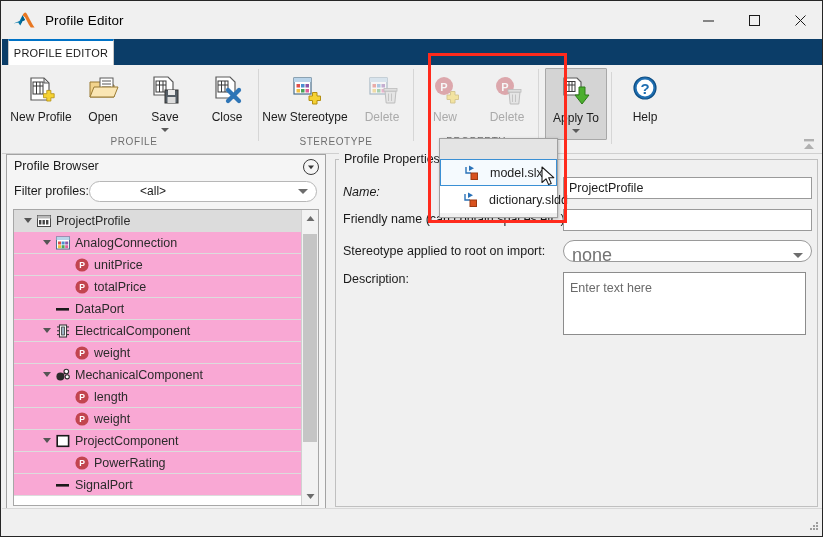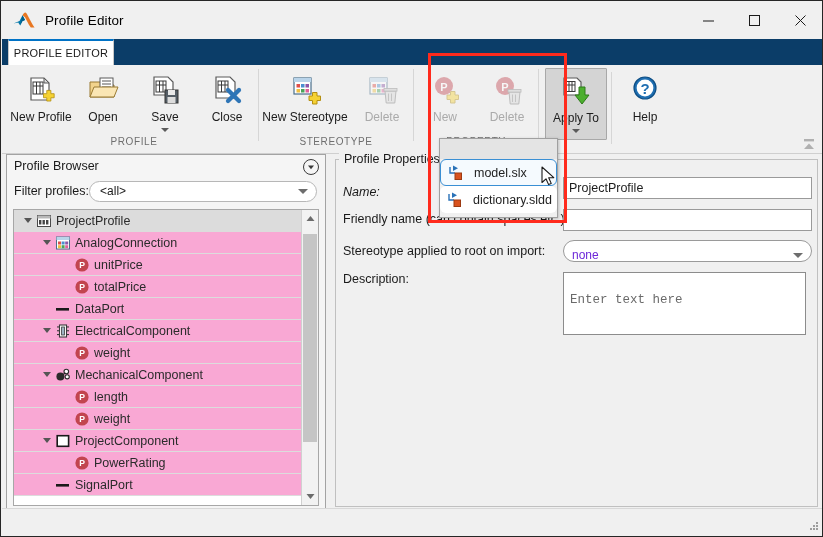--- a/index.html
+++ b/index.html
@@ -181,26 +181,25 @@
     box-shadow: 1px 1px 3px rgba(0,0,0,.22);
   }
   .applymenu .menuhead {
     height: 20px;
     background: #e4e4e4;
   }
   .menu-item {
     height: 27px;
     display: flex;
     align-items: center;
-    padding-left: 8px;
+    padding-left: 24px;
     font-size: 12.5px;
     color: #222;
     background: #ffffff;
     box-sizing: border-box;
-    border-radius: 6px;
   }
   .menu-item.sel {
     border: 1px solid #3a8fd4;
     background: #f5fafe;
   }
   .menu-item .mico {
     width: 16px; height: 16px;
     position: relative;
     margin-right: 9px;
     flex: none;
@@ -255,21 +254,21 @@
     border: 1px solid #b7b7b7;
     border-radius: 11px;
     display: flex;
     align-items: center;
     padding: 0 8px 0 10px;
     font-size: 12px;
     color: #1a1a1a;
     position: relative;
     box-sizing: border-box;
   }
-  .combo .cv { flex: 1; }
+  .combo .cv { flex: 1; margin-left: 40px; }
   .tri-down {
     width: 0; height: 0;
     border-left: 5px solid transparent;
     border-right: 5px solid transparent;
     border-top: 5px solid #6d6d6d;
   }
 
   .tree-wrap {
     position: absolute;
     left: 6px; top: 54px;
@@ -371,32 +370,31 @@
   }
   .fcombo {
     background: #ffffff;
     border: 1px solid #9a9a9a;
     border-radius: 11px;
     box-sizing: border-box;
     height: 22px;
     display: flex;
     align-items: center;
     padding: 8px 8px 0 8px;
-    font-size: 12px;
-    color: #6d28d9;
+    font-size: 18px;
+    color: #737373;
   }
   .fcombo .cv { flex: 1; }
   .ftextarea {
     background: #ffffff;
     border: 1px solid #8c8c8c;
     box-sizing: border-box;
-    padding: 20px 6px;
+    padding: 8px 6px;
     font-size: 12.5px;
     color: #6a6a6a;
-    font-family: Liberation Mono, monospace;
   }
 
   .statusbar {
     position: absolute;
     left: 1px; bottom: 1px;
     width: 821px; height: 26px;
     background: #f0f0f0;
     border-top: 1px solid #d8d8d8;
   }
   .grip {

